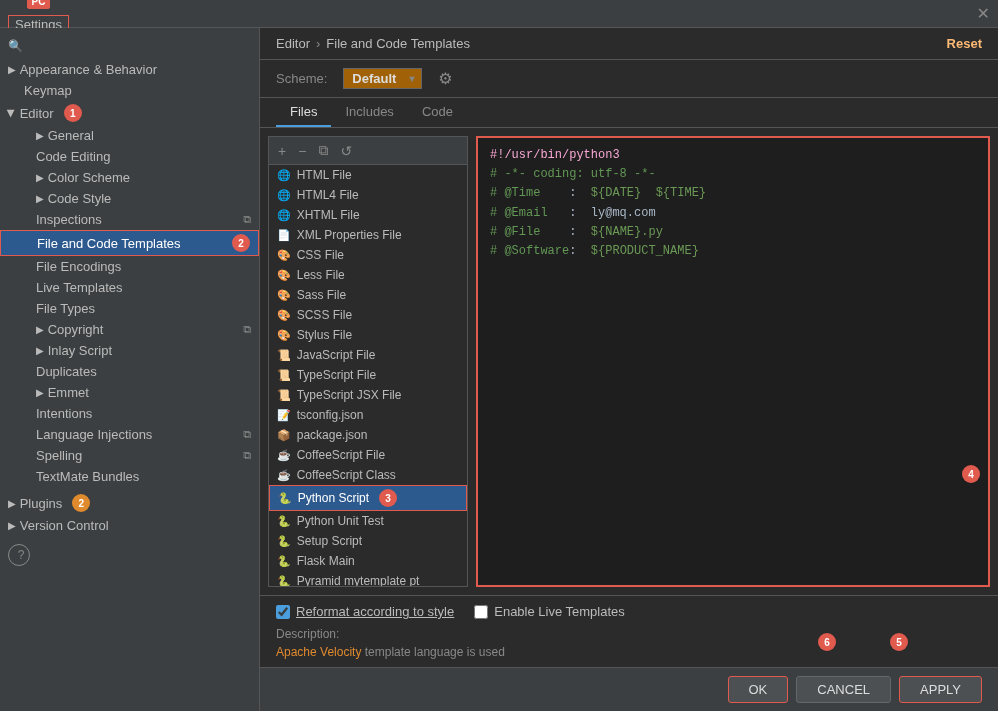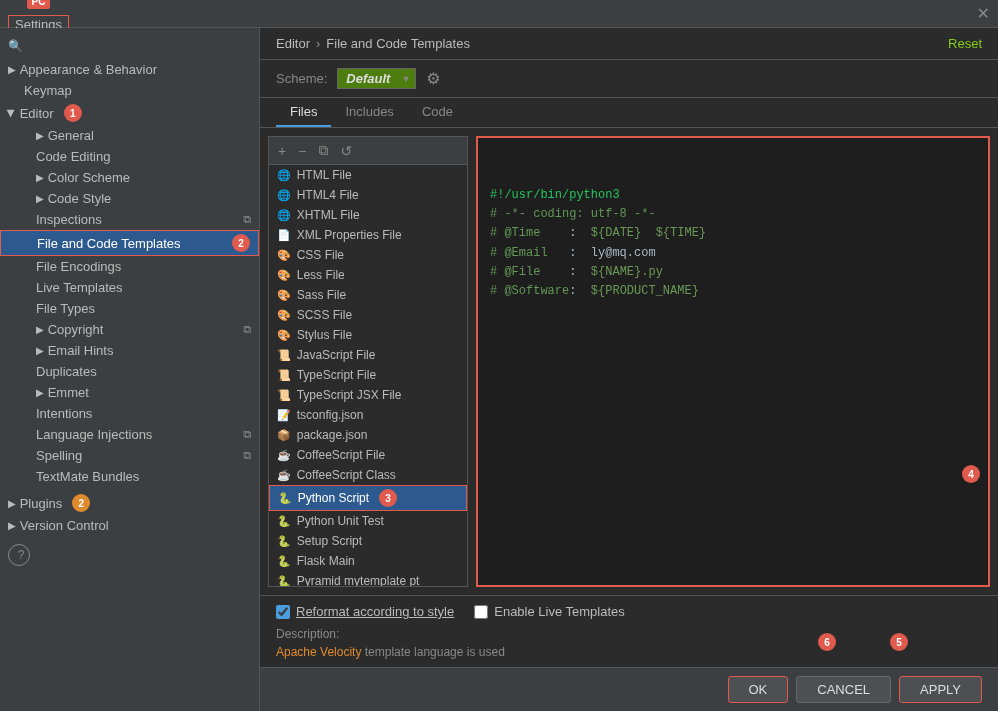--- a/index.html
+++ b/index.html
@@ -127,48 +127,47 @@
       display: flex;
       align-items: center;
       gap: 6px;
       border-bottom: 1px solid #555;
       font-size: 13px;
     }
     .breadcrumb-sep { color: #888; }
     .breadcrumb-current { color: #bbbbbb; }
     .reset-btn {
       margin-left: auto;
-      color: #84cc16;
+      color: #fdba74;
       cursor: pointer;
       background: none;
       border: none;
       font-size: 13px;
-      font-weight: normal;
+      font-weight: bold;
     }
 
     
     .scheme-row {
       padding: 8px 16px;
       display: flex;
       align-items: center;
-      gap: 10px;
+      gap: 16px;
       border-bottom: 1px solid #555;
     }
     .scheme-label { color: #888; }
     .scheme-select {
-      background: #4d7c0f;
+      background: #a16207;
       border: 1px solid #666;
       color: #dddddd;
       font-size: 13px;
       font-weight: bold;
       padding: 2px 24px 2px 8px;
       cursor: pointer;
       outline: none;
       appearance: none;
-      font-style: italic;
       -webkit-appearance: none;
     }
     .scheme-select-wrap {
       position: relative;
       display: inline-block;
     }
     .scheme-select-wrap::after {
       content: '▼';
       position: absolute;
       right: 6px;
@@ -283,21 +282,21 @@
       color: #a9b7c6;
       overflow: auto;
       line-height: 1.6;
     }
     .code-area::-webkit-scrollbar { width: 6px; }
     .code-area::-webkit-scrollbar-track { background: #1e1e1e; }
     .code-area::-webkit-scrollbar-thumb { background: #555; }
 
     .code-line { white-space: pre; }
     .code-comment { color: #629755; }
-    .code-shebang { color: #22c55e; margin-top: 40px; }
+    .code-shebang { color: #f9a8d4; }
 
     
     .bottom-options {
       padding: 8px 16px;
       display: flex;
       flex-direction: column;
       gap: 8px;
       border-top: 1px solid #555;
     }
     .options-row {
@@ -466,21 +465,21 @@
     <div class="sidebar-item indent-2" style="justify-content:space-between;">
       <span style="display:flex;align-items:center;gap:4px;">
         <span class="arrow">▶</span>
         <span>Copyright</span>
       </span>
       <span style="color:#888;font-size:11px;">⧉</span>
     </div>
 
     <div class="sidebar-item indent-2">
       <span class="arrow">▶</span>
-      <span>Email Hints</span>
+      <span>Inlay Script</span>
     </div>
 
     <div class="sidebar-item indent-2">
       <span>Duplicates</span>
     </div>
 
     <div class="sidebar-item indent-2">
       <span class="arrow">▶</span>
       <span>Emmet</span>
     </div>

